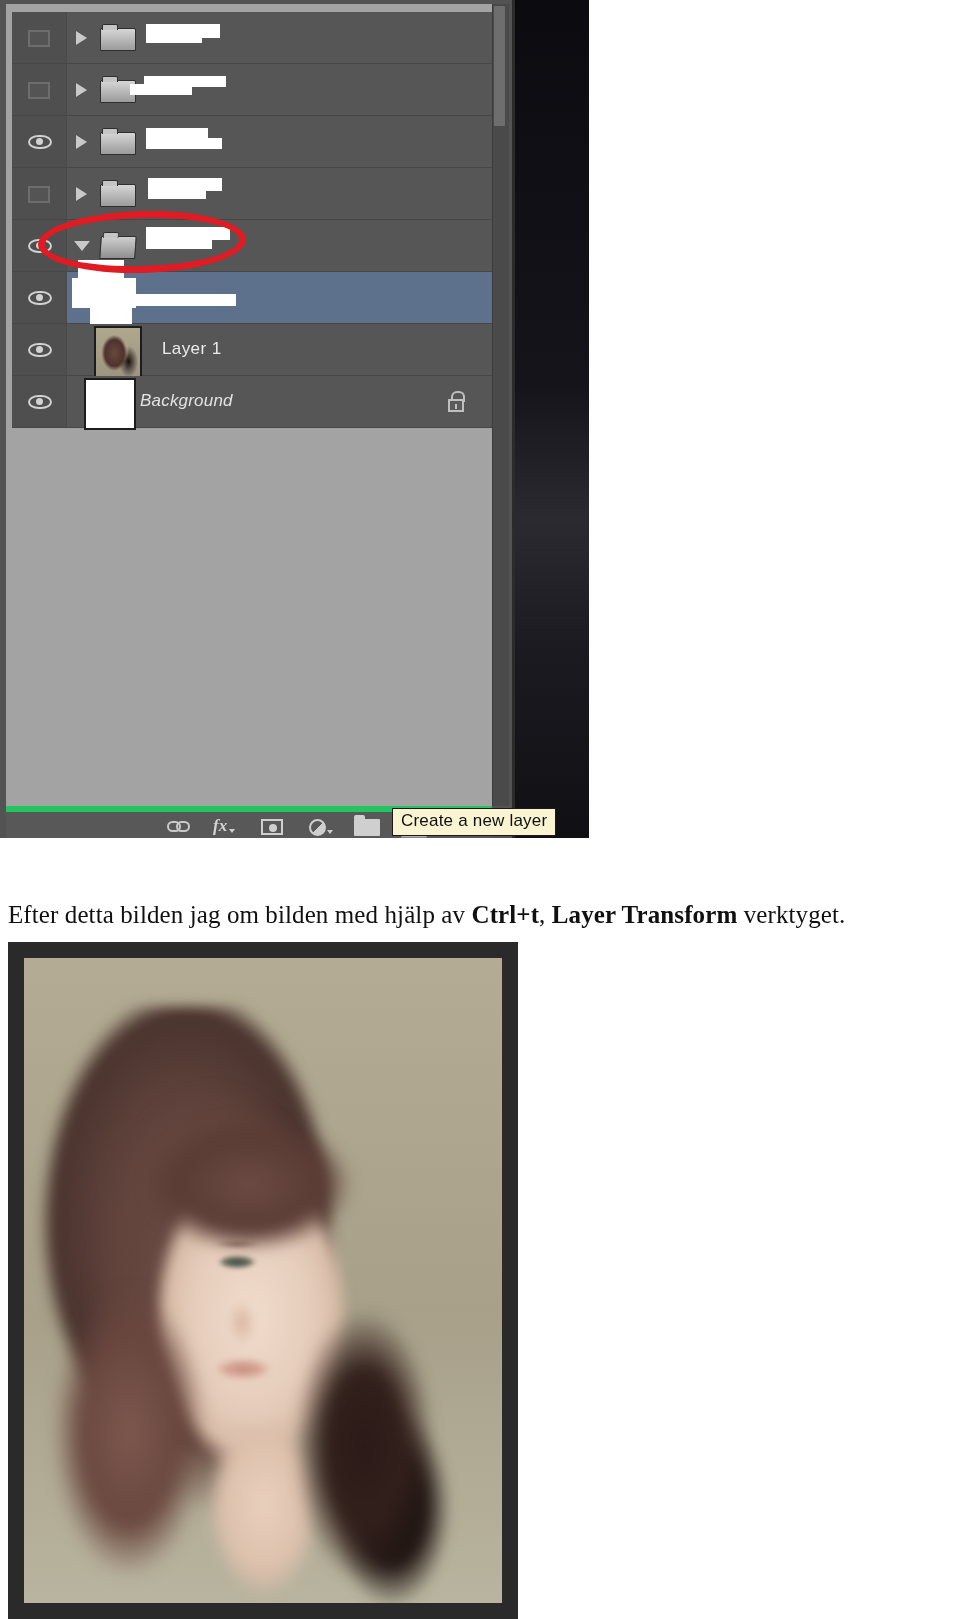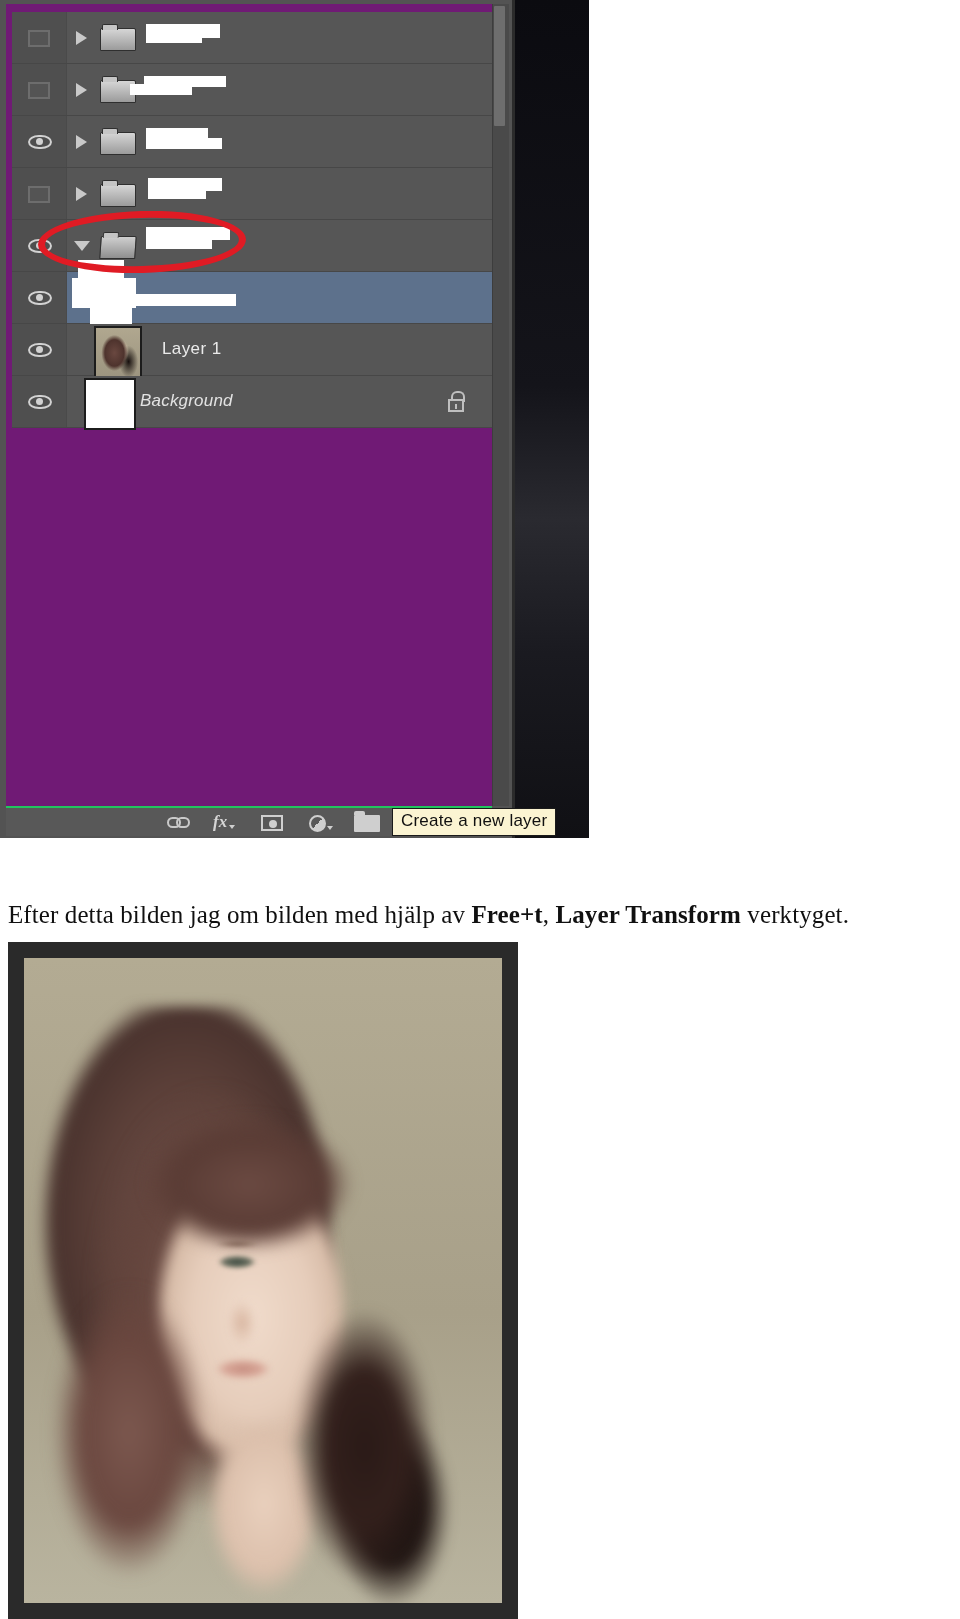--- a/index.html
+++ b/index.html
@@ -11,21 +11,21 @@
            background:#0d0d11;overflow:hidden;}
 
   
   #ps-canvas{position:absolute;left:510px;top:0;width:79px;height:838px;
              background:linear-gradient(180deg,#0b0b10 0%,#14141a 46%,#2a2a30 62%,#1a1a20 78%,#101014 100%);}
 
   #ps-panel{position:absolute;left:0;top:0;width:512px;height:838px;
             background:#535353;border-right:3px solid #2b2b2b;}
 
   #ps-panel-inner{position:absolute;left:6px;top:4px;width:486px;height:830px;
-                  background:#701a75;}
+                  background:#a3a3a3;}
 
   
   #ps-scroll-track{position:absolute;left:492px;top:4px;width:16px;height:802px;
                    background:#4a4a4a;border-left:1px solid #3d3d3d;}
   #ps-scroll-thumb{position:absolute;left:494px;top:6px;width:11px;height:120px;
                    background:#6e6e6e;border-radius:1px;}
 
   .layer-row{position:absolute;left:6px;width:486px;height:52px;
              border-bottom:1px solid #474747;box-sizing:border-box;
              background:#565656;}
@@ -78,21 +78,21 @@
   .lock-ico .body:after{content:"";position:absolute;left:5px;top:3px;width:2px;height:5px;
                         background:#bfbfbf;}
 
   
   #red-ellipse{position:absolute;left:38px;top:211px;width:208px;height:62px;
                border:7px solid #e01b24;border-radius:50%;box-sizing:border-box;
                transform:rotate(-1.5deg);pointer-events:none;}
 
   
   #ps-toolbar{position:absolute;left:6px;top:806px;width:486px;height:28px;
-              background:#585858;border-top:2px solid #22c55e;}
+              background:#585858;border-top:6px solid #22c55e;}
   .tb-ico{position:absolute;top:5px;height:18px;color:#d5d5d5;
           font-family:"Liberation Sans",sans-serif;}
   #tb-link{left:161px;top:9px;width:26px;height:11px;}
   #tb-link i{position:absolute;top:0;width:14px;height:11px;border:2px solid #c9c9c9;
              border-radius:6px;box-sizing:border-box;}
   #tb-link i.a{left:0;} #tb-link i.b{left:9px;}
   #tb-fx{left:207px;top:4px;font-style:italic;font-size:17px;font-family:"Liberation Serif",serif;
          color:#d5d5d5;font-weight:bold;}
   #tb-fx .arw{position:absolute;right:-8px;bottom:1px;width:0;height:0;
               border-left:3px solid transparent;border-right:3px solid transparent;
@@ -303,21 +303,21 @@
         </span>
       <span class="tb-ico" id="tb-grp"></span>
       <span class="tb-ico" id="tb-newlayer"></span>
     </div>
 
     <div id="tooltip">Create a new layer</div>
 
   </div>
 </div>
 
-<p id="caption"><span>Efter detta bilden jag om bilden med hjälp av </span><b>Free+t</b><span>, </span><b>Layer Transform</b><span> verktyget.</span></p>
+<p id="caption"><span>Efter detta bilden jag om bilden med hjälp av </span><b>Ctrl+t</b><span>, </span><b>Layer Transform</b><span> verktyget.</span></p>
 
 <div id="photo-frame">
   <div id="photo">
     <span class="bg"></span>
     <span class="hairmass"></span>
     <span class="hair2"></span>
     <span class="shadow"></span>
     <span class="face"></span>
     <span class="neck"></span>
     <span class="sidehair"></span>

